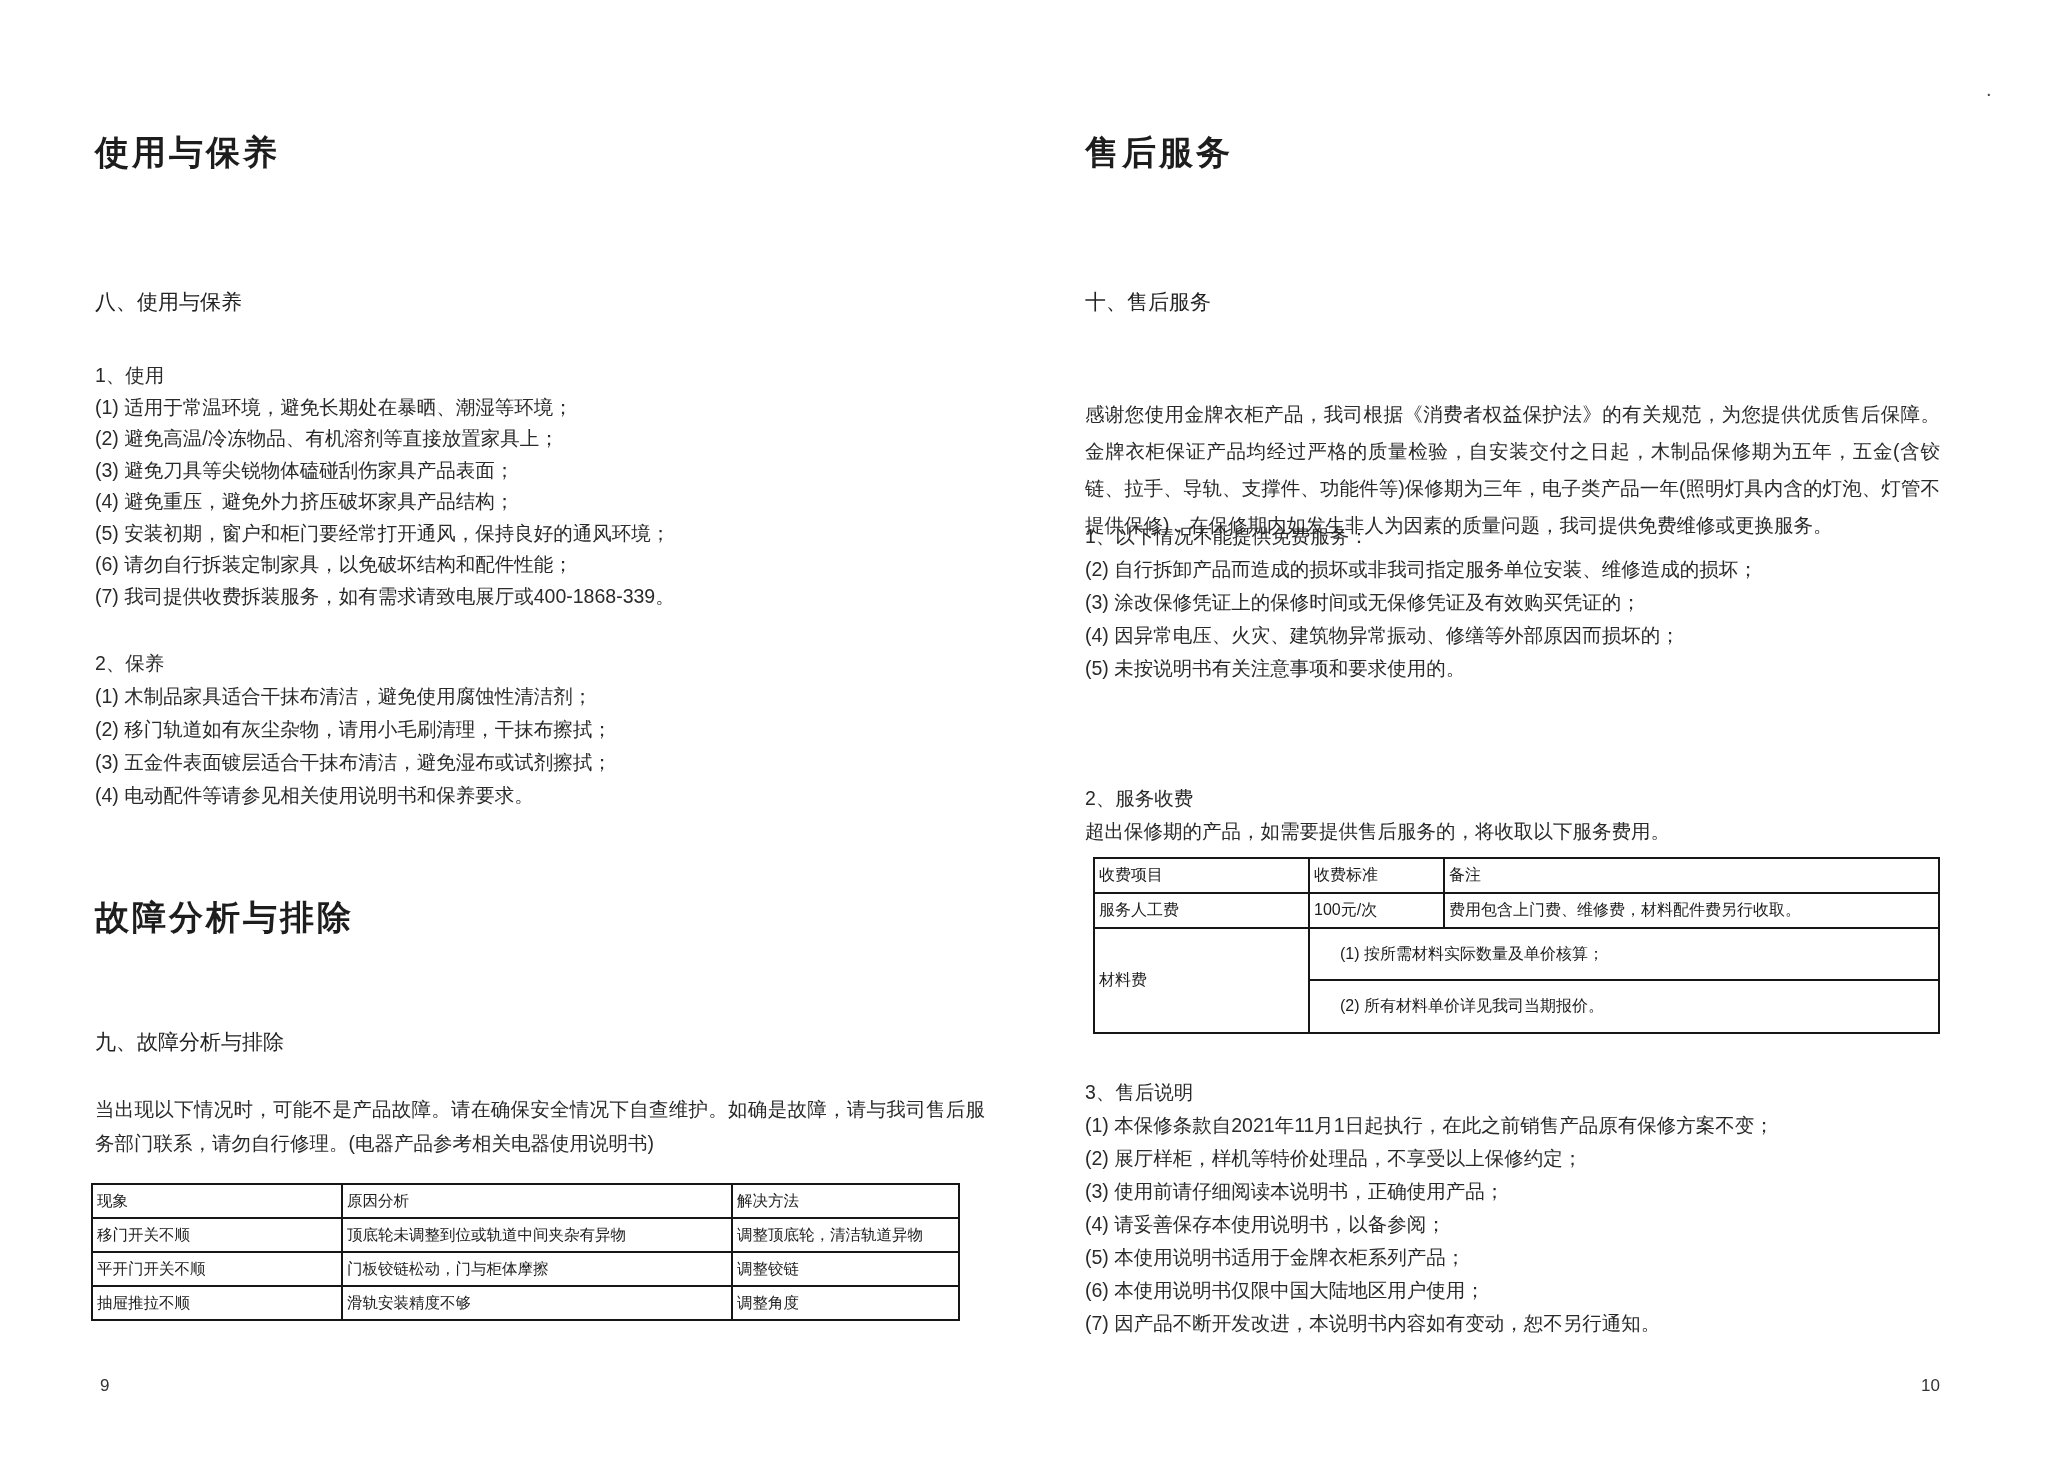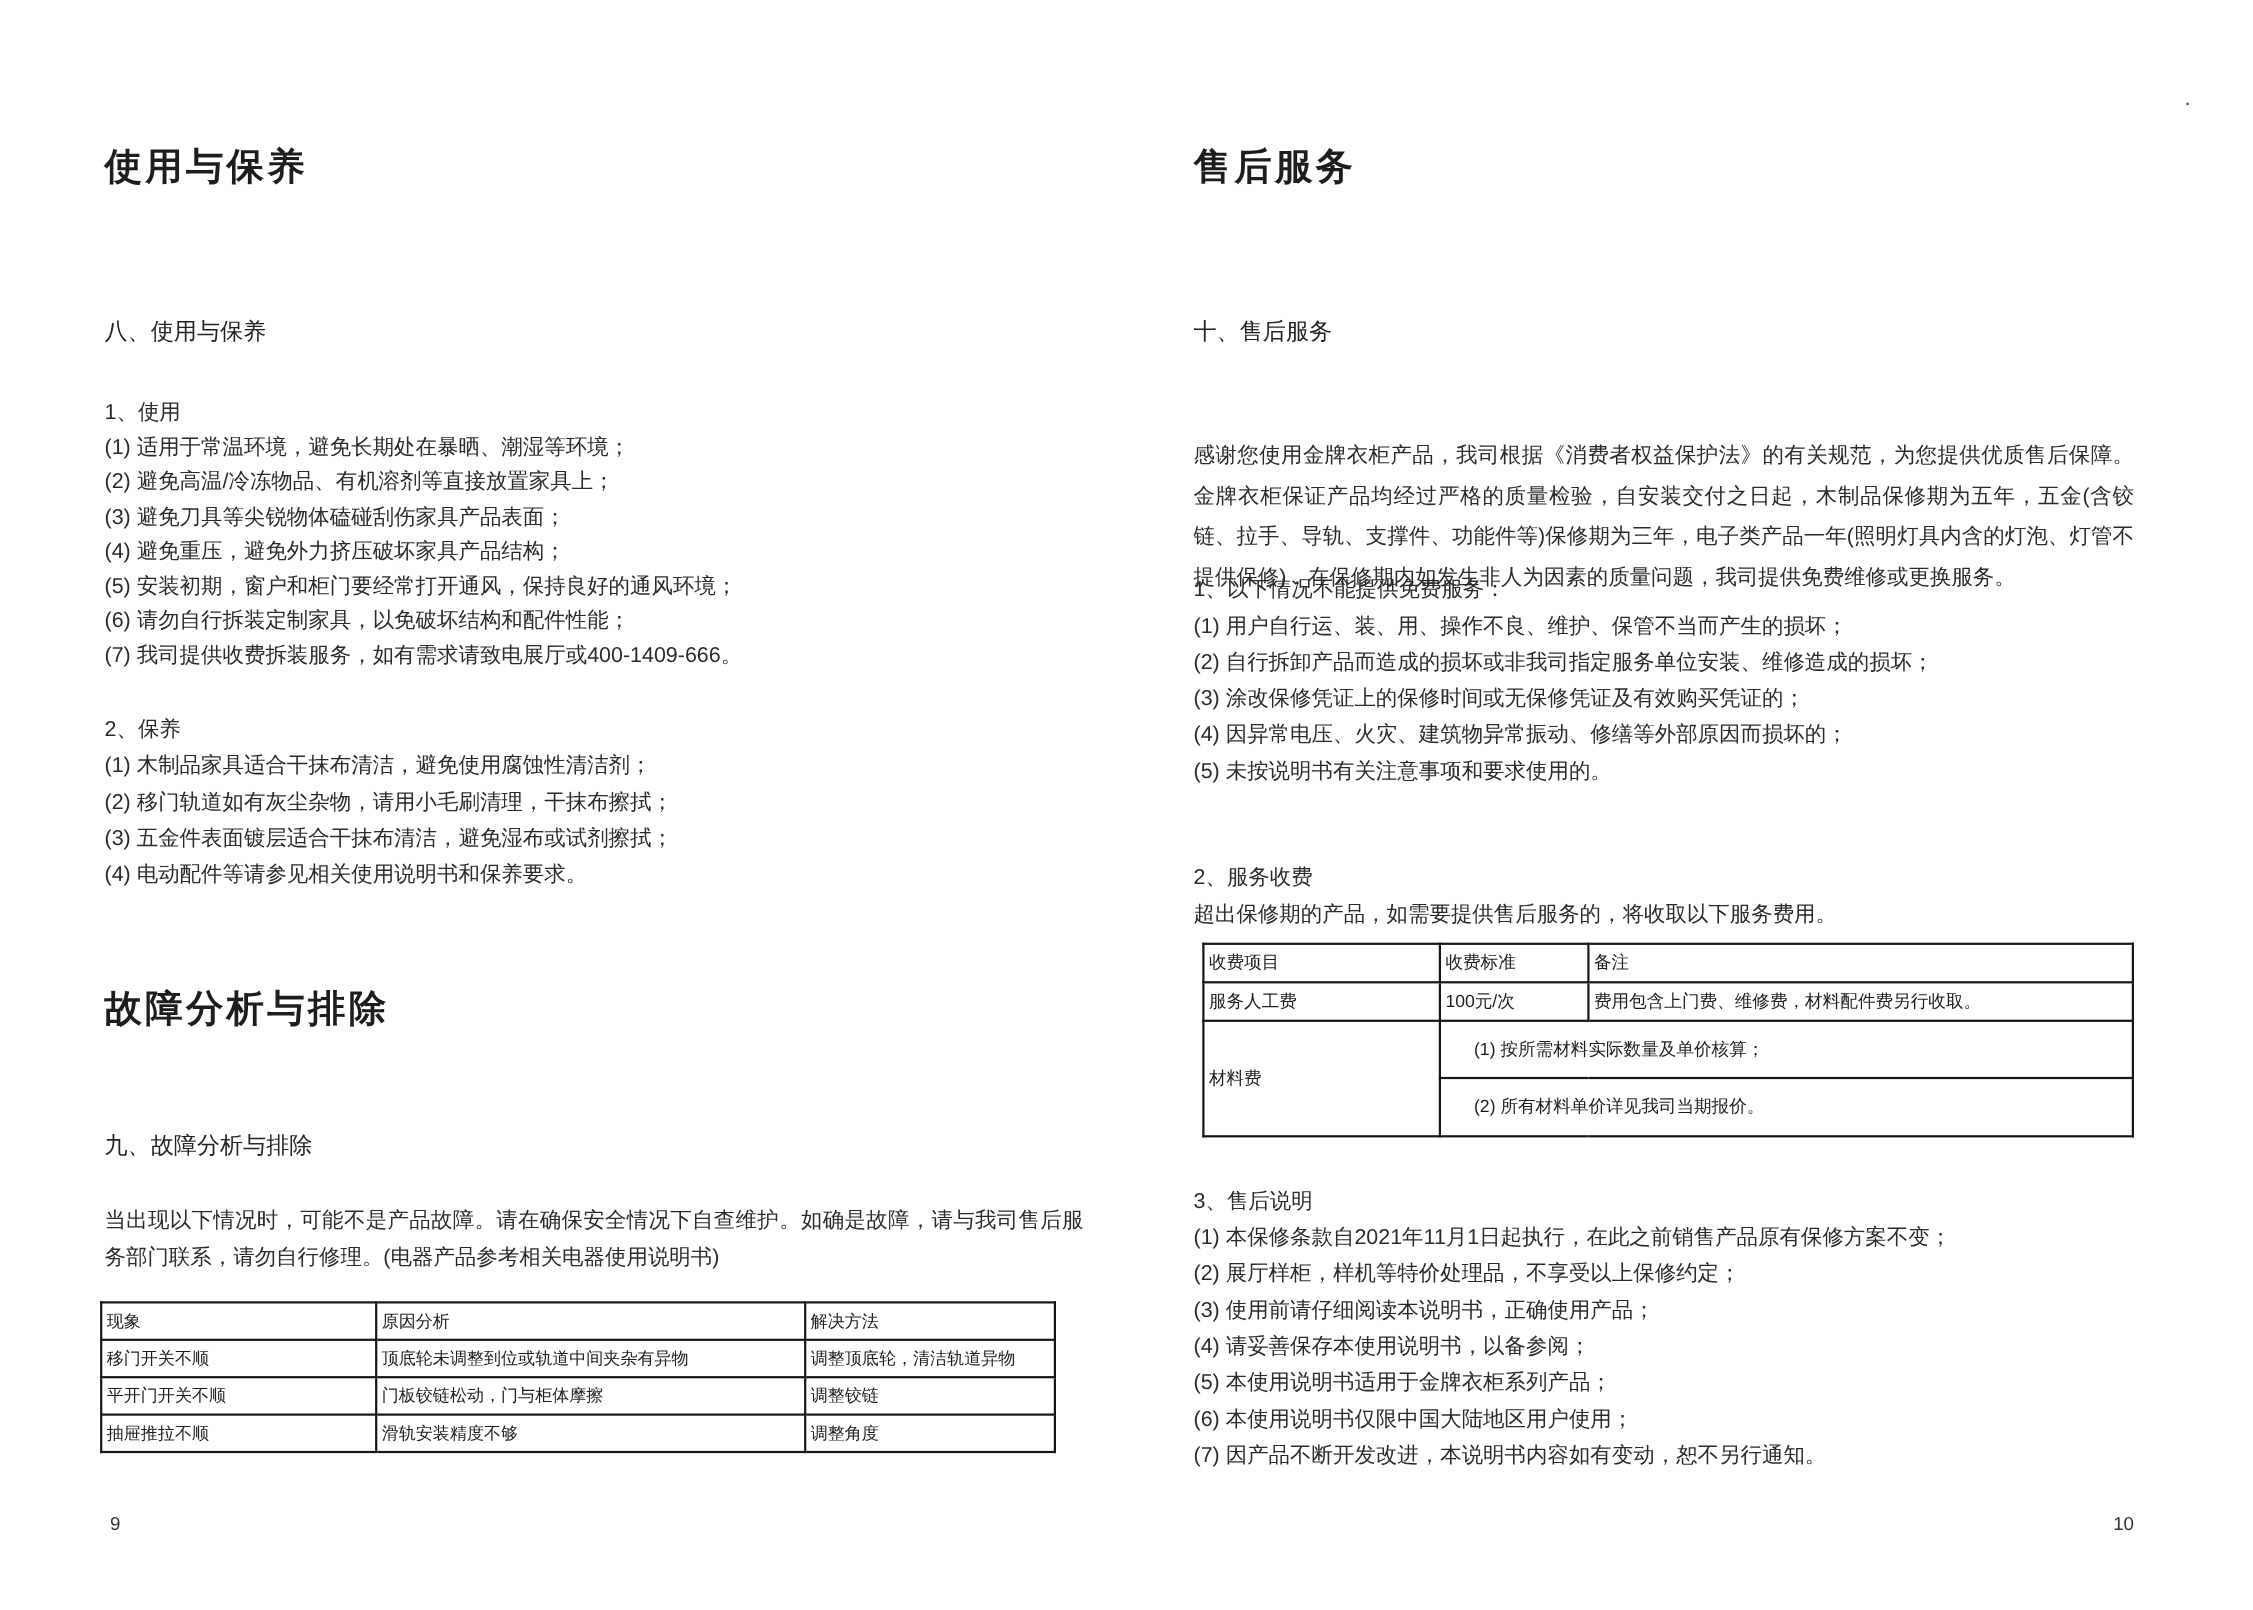--- a/index.html
+++ b/index.html
@@ -53,21 +53,21 @@
   <div class="blk h2" style="top:288px">八、使用与保养</div>
 
   <div class="blk list lh315" style="top:360px">
     <div class="li">1、使用</div>
     <div class="li">(1) 适用于常温环境，避免长期处在暴晒、潮湿等环境；</div>
     <div class="li">(2) 避免高温/冷冻物品、有机溶剂等直接放置家具上；</div>
     <div class="li">(3) 避免刀具等尖锐物体磕碰刮伤家具产品表面；</div>
     <div class="li">(4) 避免重压，避免外力挤压破坏家具产品结构；</div>
     <div class="li">(5) 安装初期，窗户和柜门要经常打开通风，保持良好的通风环境；</div>
     <div class="li">(6) 请勿自行拆装定制家具，以免破坏结构和配件性能；</div>
-    <div class="li">(7) 我司提供收费拆装服务，如有需求请致电展厅或400-1409-666。</div>
+    <div class="li">(7) 我司提供收费拆装服务，如有需求请致电展厅或400-1868-339。</div>
   </div>
 
   <div class="blk list lh33" style="top:647px">
     <div class="li">2、保养</div>
     <div class="li">(1) 木制品家具适合干抹布清洁，避免使用腐蚀性清洁剂；</div>
     <div class="li">(2) 移门轨道如有灰尘杂物，请用小毛刷清理，干抹布擦拭；</div>
     <div class="li">(3) 五金件表面镀层适合干抹布清洁，避免湿布或试剂擦拭；</div>
     <div class="li">(4) 电动配件等请参见相关使用说明书和保养要求。</div>
   </div>
 
@@ -115,21 +115,20 @@
 <div class="page page-right">
 
   <div class="blk h1" style="top:130px">售后服务</div>
 
   <div class="blk h2" style="top:288px">十、售后服务</div>
 
   <div class="blk para" style="top:355px">感谢您使用金牌衣柜产品，我司根据《消费者权益保护法》的有关规范，为您提供优质售后保障。金牌衣柜保证产品均经过严格的质量检验，自安装交付之日起，木制品保修期为五年，五金(含铰链、拉手、导轨、支撑件、功能件等)保修期为三年，电子类产品一年(照明灯具内含的灯泡、灯管不提供保修)，在保修期内如发生非人为因素的质量问题，我司提供免费维修或更换服务。</div>
 
   <div class="blk list lh33" style="top:520px">
     <div class="li">1、以下情况不能提供免费服务：</div>
-    <div class="li">(1) 用户自行运、装、用、操作不良、维护、保管不当而产生的损坏；</div>
     <div class="li">(2) 自行拆卸产品而造成的损坏或非我司指定服务单位安装、维修造成的损坏；</div>
     <div class="li">(3) 涂改保修凭证上的保修时间或无保修凭证及有效购买凭证的；</div>
     <div class="li">(4) 因异常电压、火灾、建筑物异常振动、修缮等外部原因而损坏的；</div>
     <div class="li">(5) 未按说明书有关注意事项和要求使用的。</div>
   </div>
 
   <div class="blk list lh33" style="top:782px">
     <div class="li">2、服务收费</div>
     <div class="li">超出保修期的产品，如需要提供售后服务的，将收取以下服务费用。</div>
   </div>

